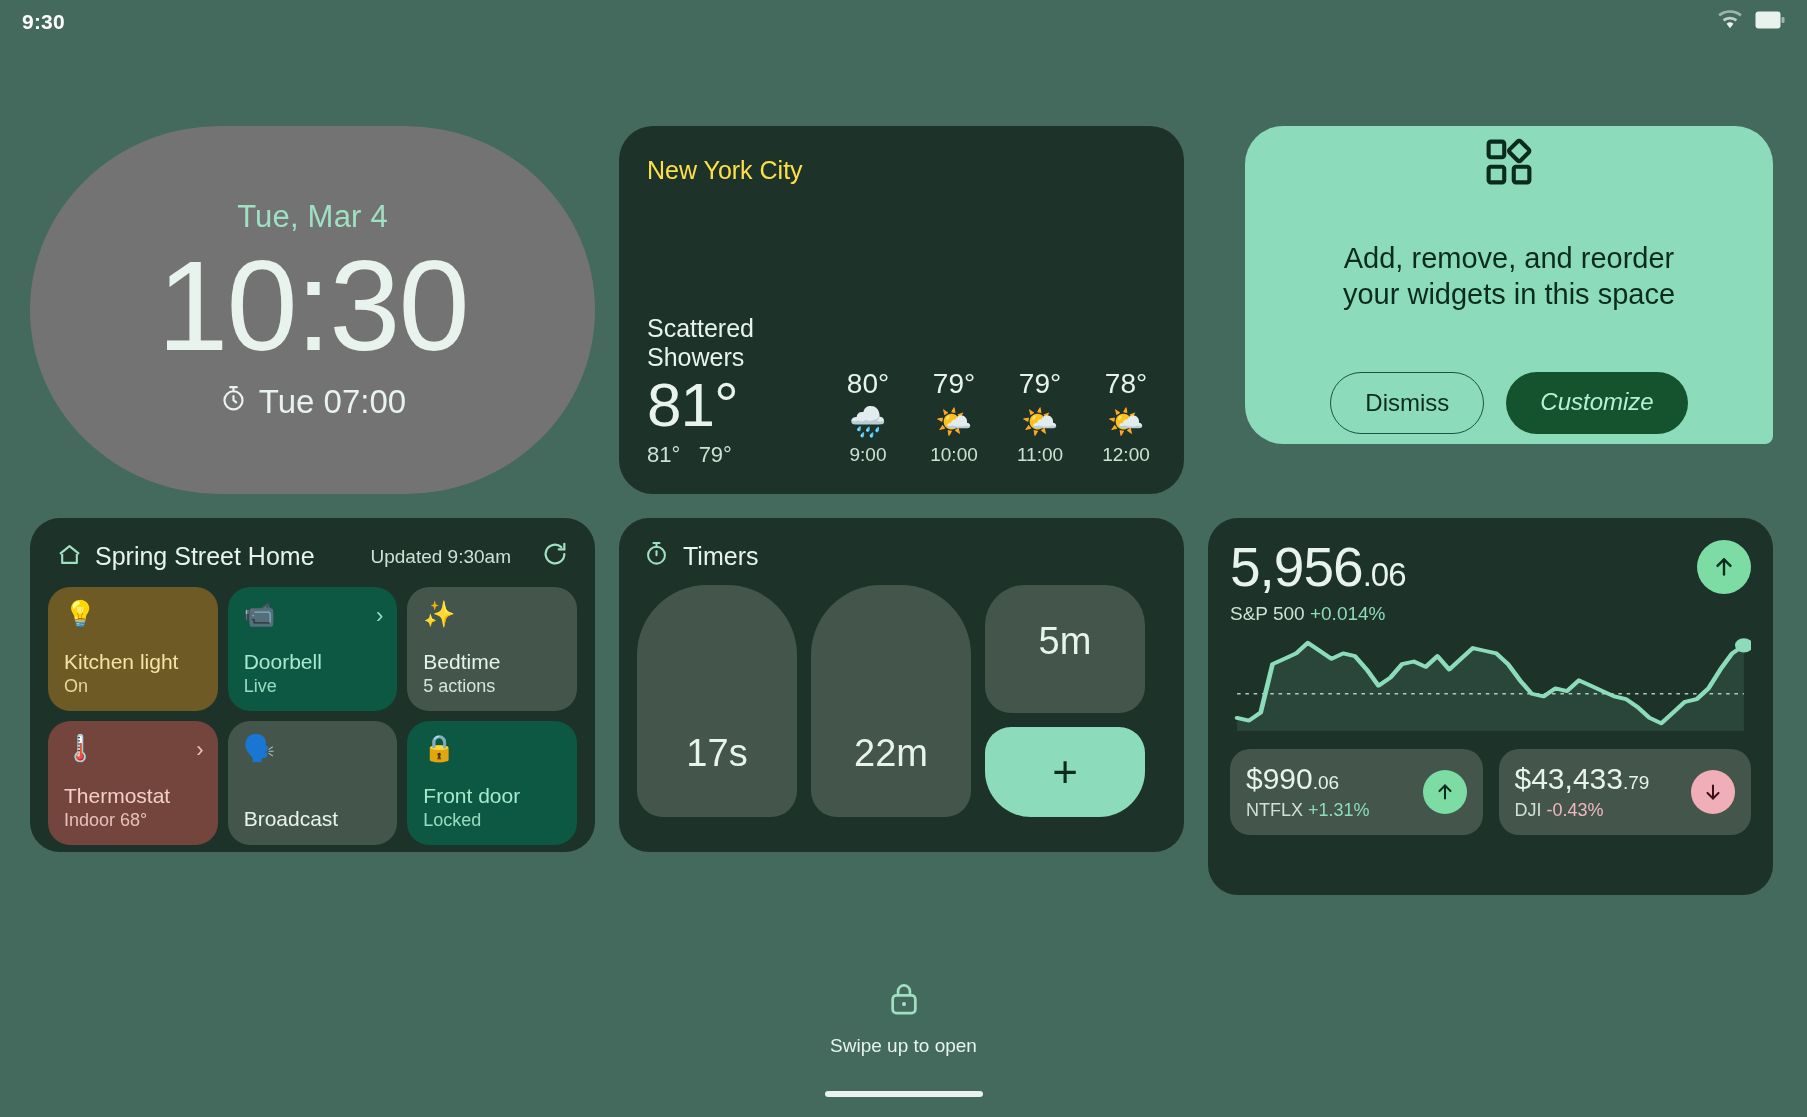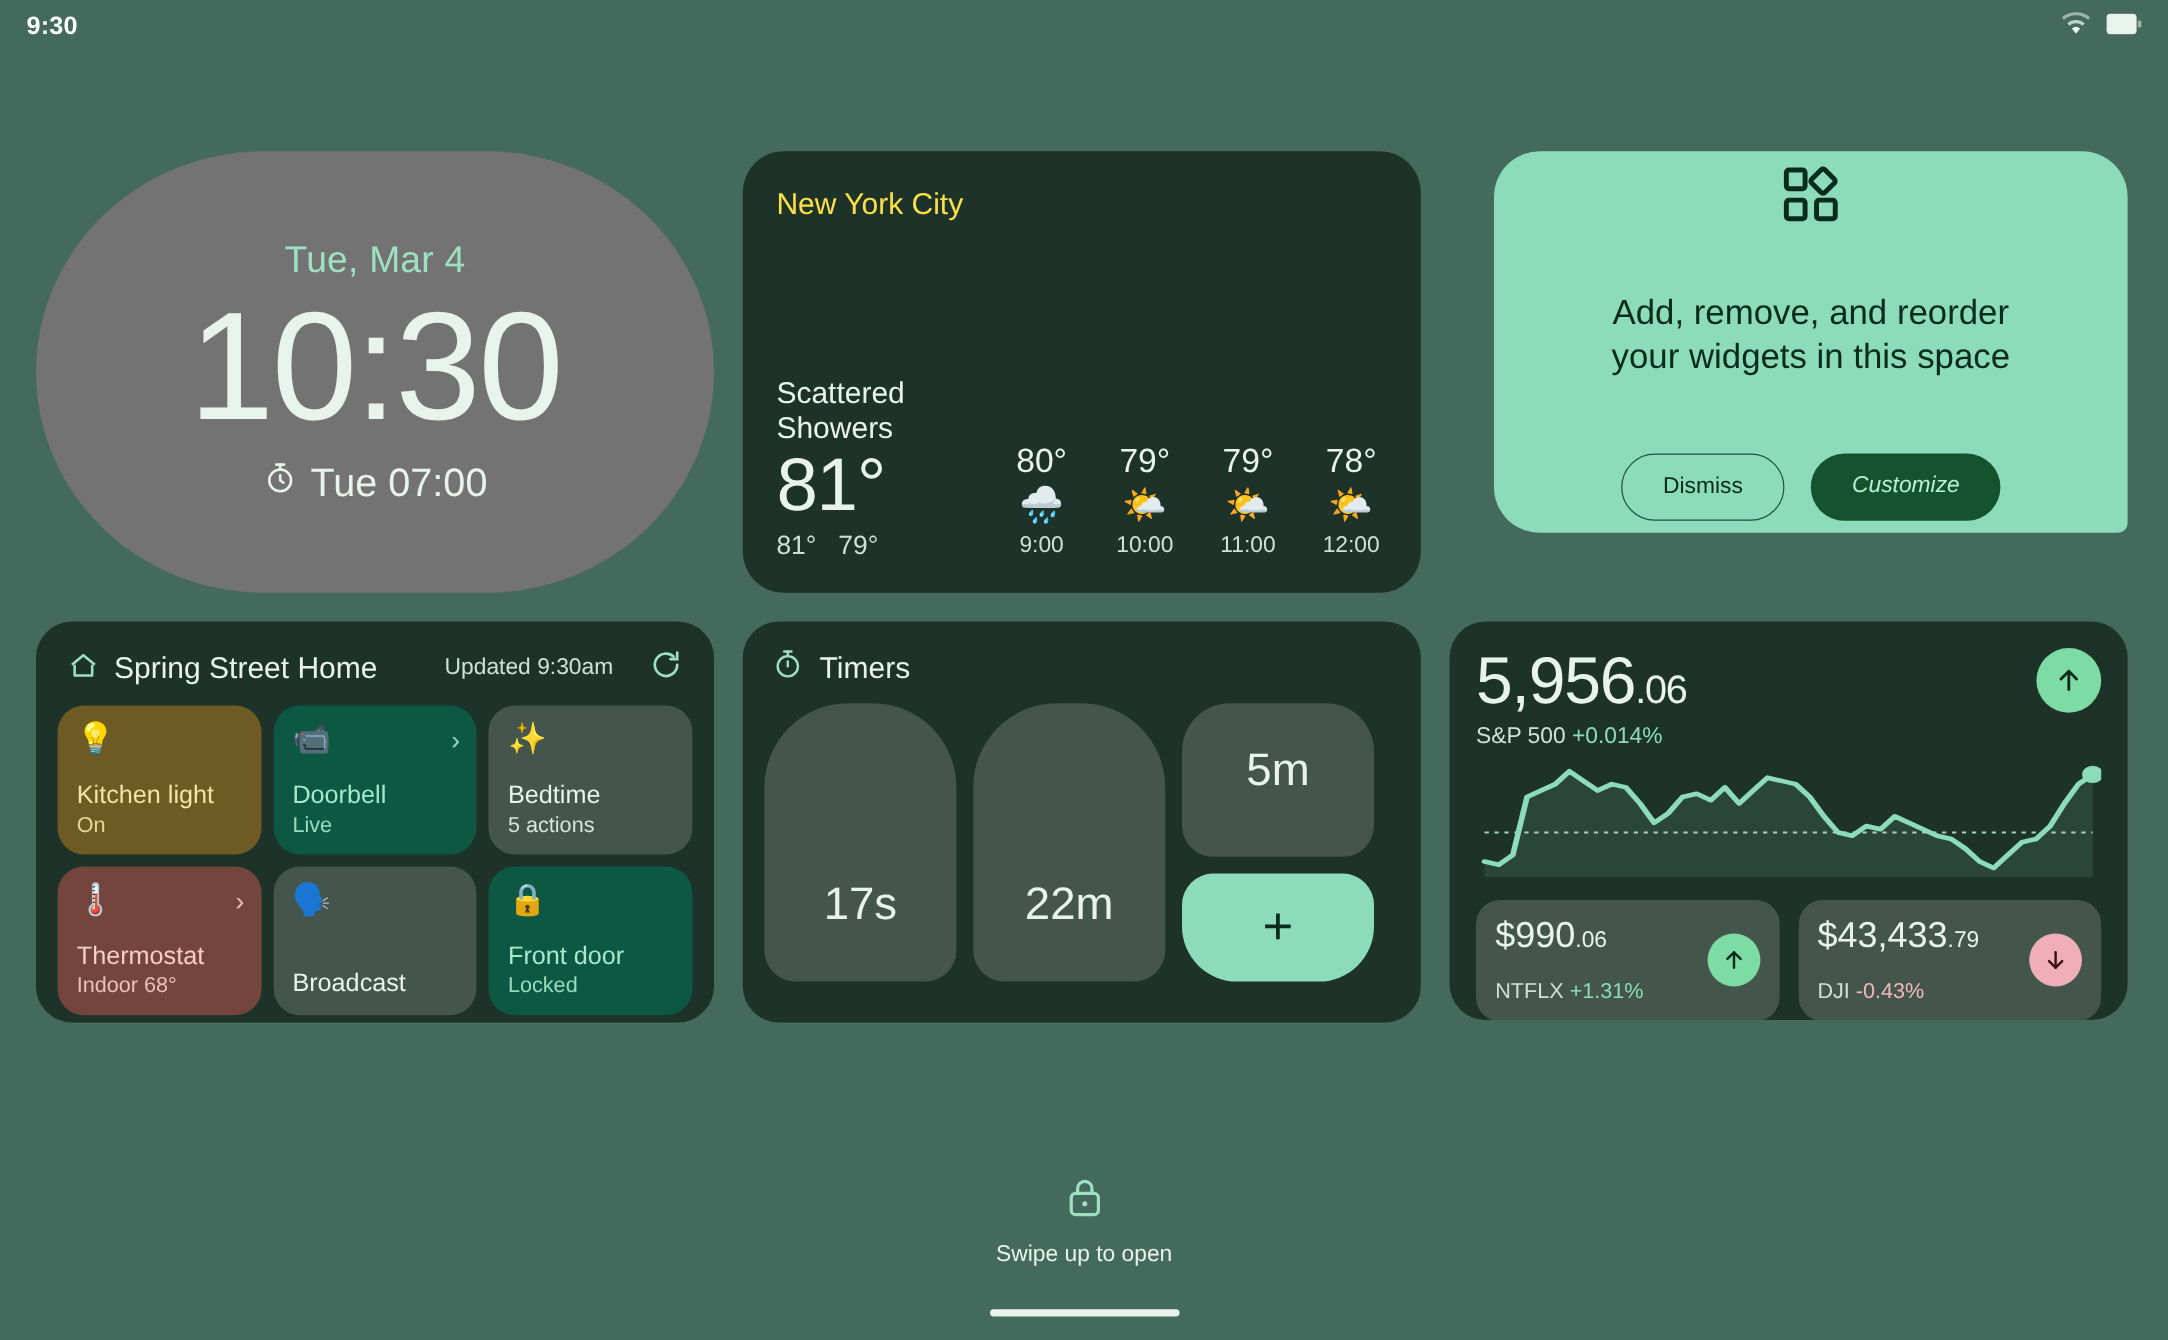--- a/index.html
+++ b/index.html
@@ -81,21 +81,21 @@
     border-radius: 38px 38px 38px 38px;
     border-bottom-right-radius: 8px;
     display: flex; flex-direction: column; align-items: center; justify-content: space-between;
     color: #0b2b1e;
     padding: 10px 24px;
     margin-left: 37px;
   }
   .promo-text { font-size: 29px; text-align: center; line-height: 1.25; margin-top: 16px; }
   .promo-buttons { display: flex; gap: 22px; margin-top: 28px; }
   .btn {
-    font-size: 19px; border-radius: 999px; padding: 16px 34px;
+    font-size: 24px; border-radius: 999px; padding: 16px 34px;
     cursor: pointer; white-space: nowrap;
   }
   .btn-outline { border: 1.5px solid #1d5242; color: #0b2b1e; background: transparent; }
   .btn-filled { background: #14532d; color: #b7f0d6; border: none; font-style: italic; }
 
   
   .home-widget {
     height: 334px;
     background: #1d3228;
     border-radius: 30px;
@@ -144,21 +144,21 @@
   }
   .timer-add {
     background: #8cdcbc; color: #0b2b1e;
     height: 90px; width: 160px; border-radius: 26px 26px 46px 46px;
     display: flex; align-items: center; justify-content: center;
     font-size: 44px; cursor: pointer;
   }
 
   
   .stocks-widget {
-    height: 332px;
+    height: 377px;
     background: #1d3228;
     border-radius: 30px;
     padding: 22px 22px 0 22px;
     color: #e7f3ec;
     overflow: hidden;
     position: relative;
   }
   .stocks-top { display: flex; align-items: flex-start; justify-content: space-between; }
   .stock-index { font-size: 55px; font-weight: 400; letter-spacing: -1px; line-height: 1; }
   .stock-index .cents { font-size: 33px; }
@@ -173,21 +173,21 @@
   .badge-down { background: #f0aeb8; color: #3a1116; }
   .spark { margin-top: 10px; height: 96px; width: 100%; }
   .stock-cards { display: flex; gap: 16px; margin-top: 14px; }
   .stock-card {
     background: #44564c; border-radius: 20px; flex: 1;
     padding: 14px 16px; display: flex; align-items: center; justify-content: space-between;
     cursor: pointer;
   }
   .stock-card .price { font-size: 30px; line-height: 1.05; }
   .stock-card .price .cents { font-size: 19px; }
-  .stock-card .tick { font-size: 18px; color: #cfe0d6; margin-top: 20px; }
+  .stock-card .tick { font-size: 18px; color: #cfe0d6; margin-top: 5px; }
   .stock-card .tick .pos { color: #8cdcbc; }
   .stock-card .tick .neg { color: #f0b7bf; }
   .stock-card .badge-small {
     width: 44px; height: 44px; border-radius: 50%;
     display:flex; align-items:center; justify-content:center; font-size: 22px; flex:none;
   }
 
   
   #bottom {
     position: absolute; left: 0; right: 0; bottom: 0;

